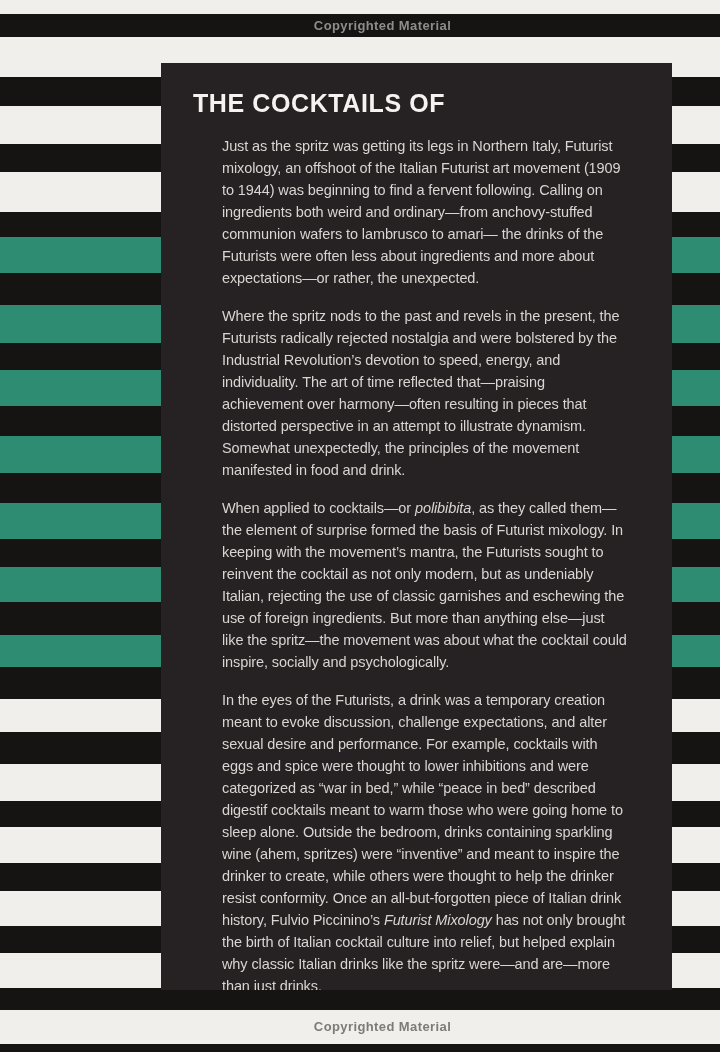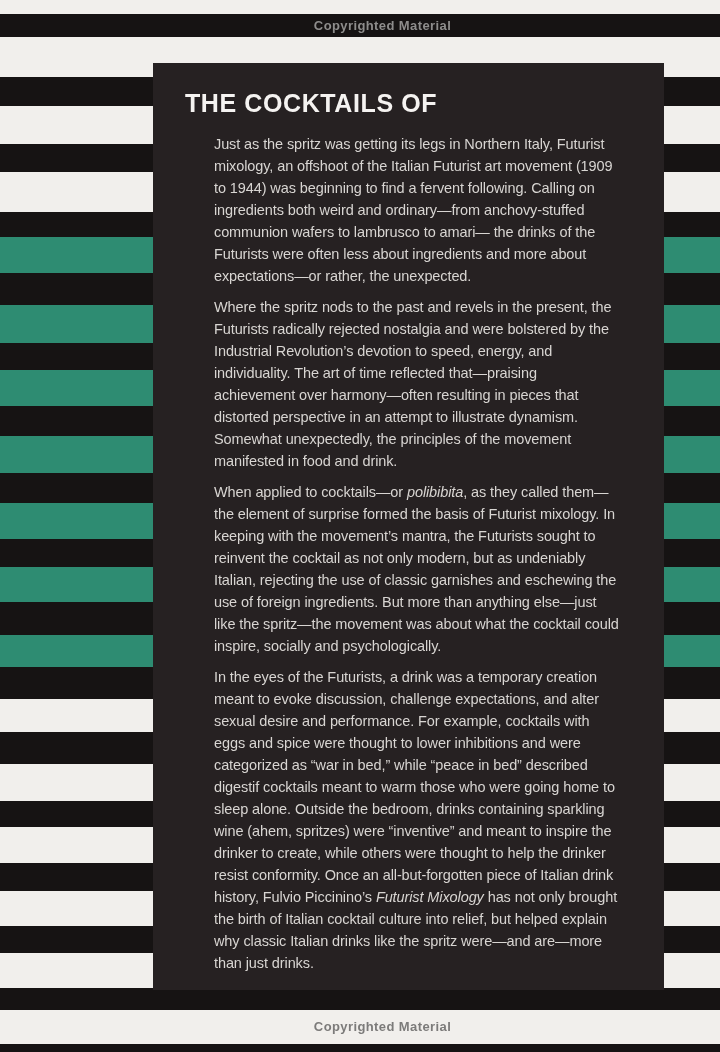--- a/index.html
+++ b/index.html
@@ -36,21 +36,21 @@
   .watermark.top {
     top: 14px; height: 23px; line-height: 23px;
     color: var(--watermark_top, #8e8d8c);
   }
   .watermark.bottom {
     top: 1010px; height: 34px; line-height: 34px;
     color: var(--watermark_bottom, #7c7b7a);
   }
   .panel {
     position: absolute;
-    left: 153px;
+    left: 161px;
     top: 63px;
     width: 511px;
     height: 927px;
     box-sizing: border-box;
     padding-top: 24px;
     background: var(--panel, #262122);
     overflow: hidden;
   }
   .title {
     margin: 0 0 0 32px;
@@ -62,21 +62,21 @@
   }
   .title-line { display: block; }
   .body-text {
     margin: 14px 24px 0 61px;
     width: 406px;
     color: var(--body_text, #d8d5d2);
     font-size: 14.5px;
     line-height: 22px;
     letter-spacing: -0.1px;
   }
-  .body-text p { margin: 0 0 9px 0; }
+  .body-text p { margin: 16px 0 9px 0; }
   .body-text em { }
 </style>
 </head>
 <body>
 
 <div class="page">
 
   <div class="stripes">
       <div class="stripe" style="height: 14px; background: rgb(241, 239, 236);"></div>
       <div class="stripe" style="height: 23px; background: rgb(22, 19, 19);"></div>

